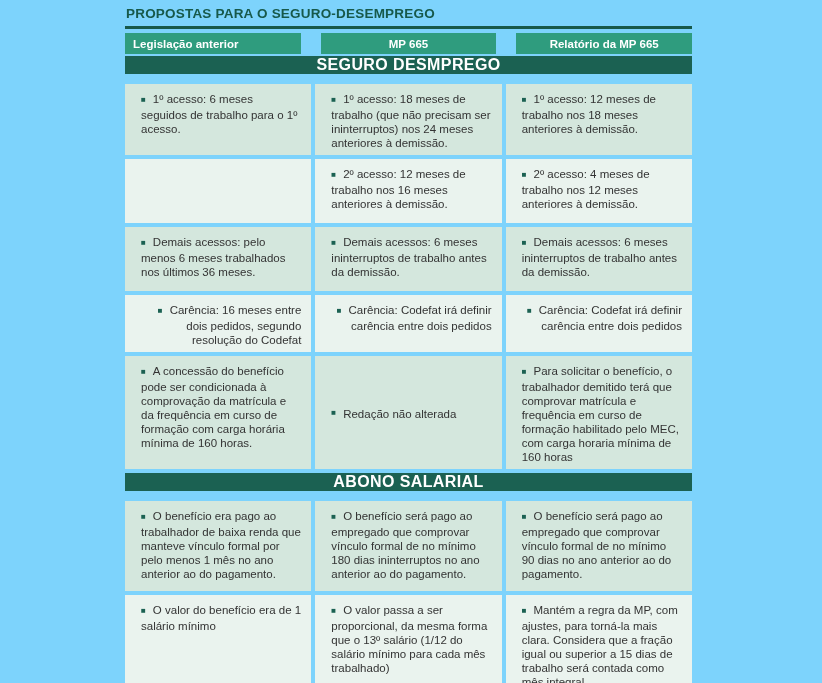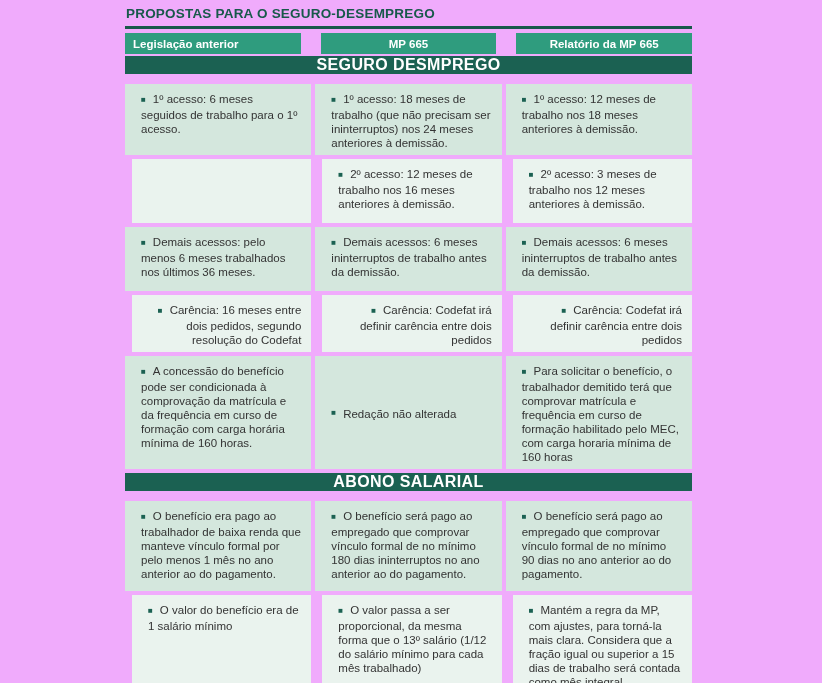--- a/index.html
+++ b/index.html
@@ -8,21 +8,21 @@
     background: #ffffff;
     width: 822px;
     height: 683px;
     overflow: hidden;
     font-family: "Liberation Sans", "DejaVu Sans", sans-serif;
   }
   .page {
     position: relative;
     width: 822px;
     height: 683px;
-    background: #f0abfc;
+    background: #7dd3fc;
   }
   .figure {
     position: absolute;
     left: 125px;
     top: 6px;
     width: 567px;
   }
   .title {
     font-size: 13.5px;
     font-weight: bold;
@@ -78,21 +78,21 @@
     margin-bottom: 4px;
   }
   .cell {
     box-sizing: border-box;
     padding: 8px 10px 5px 16px;
     font-size: 11.5px;
     line-height: 14px;
     color: #333333;
   }
   .cell.dark  { background: #d4e7dd; }
-  .cell.light { background: #eaf3ee; margin-left: 7px; }
+  .cell.light { background: #eaf3ee; }
   .cell.vcenter {
     display: flex;
     align-items: center;
   }
   .h68  .cell { min-height: 68px; }
   .h64  .cell { min-height: 64px; }
   .h56  .cell { min-height: 56px; text-align: right; }
   .h100 .cell { min-height: 100px; }
   .h90  .cell { min-height: 90px; }
   .h95  .cell { min-height: 95px; }
@@ -129,21 +129,21 @@
 
     <div class="row h68">
       <div class="cell dark"><span class="sq">■</span><span>1º acesso: 6 meses seguidos de trabalho para o 1º acesso.</span></div>
       <div class="cell dark"><span class="sq">■</span><span>1º acesso: 18 meses de trabalho (que não precisam ser ininterruptos) nos 24 meses anteriores à demissão.</span></div>
       <div class="cell dark"><span class="sq">■</span><span>1º acesso: 12 meses de trabalho nos 18 meses anteriores à demissão.</span></div>
     </div>
 
     <div class="row h64">
       <div class="cell light"></div>
       <div class="cell light"><span class="sq">■</span><span>2º acesso: 12 meses de trabalho nos 16 meses anteriores à demissão.</span></div>
-      <div class="cell light"><span class="sq">■</span><span>2º acesso: 3 meses de trabalho nos 12 meses anteriores à demissão.</span></div>
+      <div class="cell light"><span class="sq">■</span><span>2º acesso: 4 meses de trabalho nos 12 meses anteriores à demissão.</span></div>
     </div>
 
     <div class="row h64">
       <div class="cell dark"><span class="sq">■</span><span>Demais acessos: pelo menos 6 meses trabalhados nos últimos 36 meses.</span></div>
       <div class="cell dark"><span class="sq">■</span><span>Demais acessos: 6 meses ininterruptos de trabalho antes da demissão.</span></div>
       <div class="cell dark"><span class="sq">■</span><span>Demais acessos: 6 meses ininterruptos de trabalho antes da demissão.</span></div>
     </div>
 
     <div class="row h56">
       <div class="cell light"><span class="sq">■</span><span>Carência: 16 meses entre dois pedidos, segundo resolução do Codefat</span></div>

